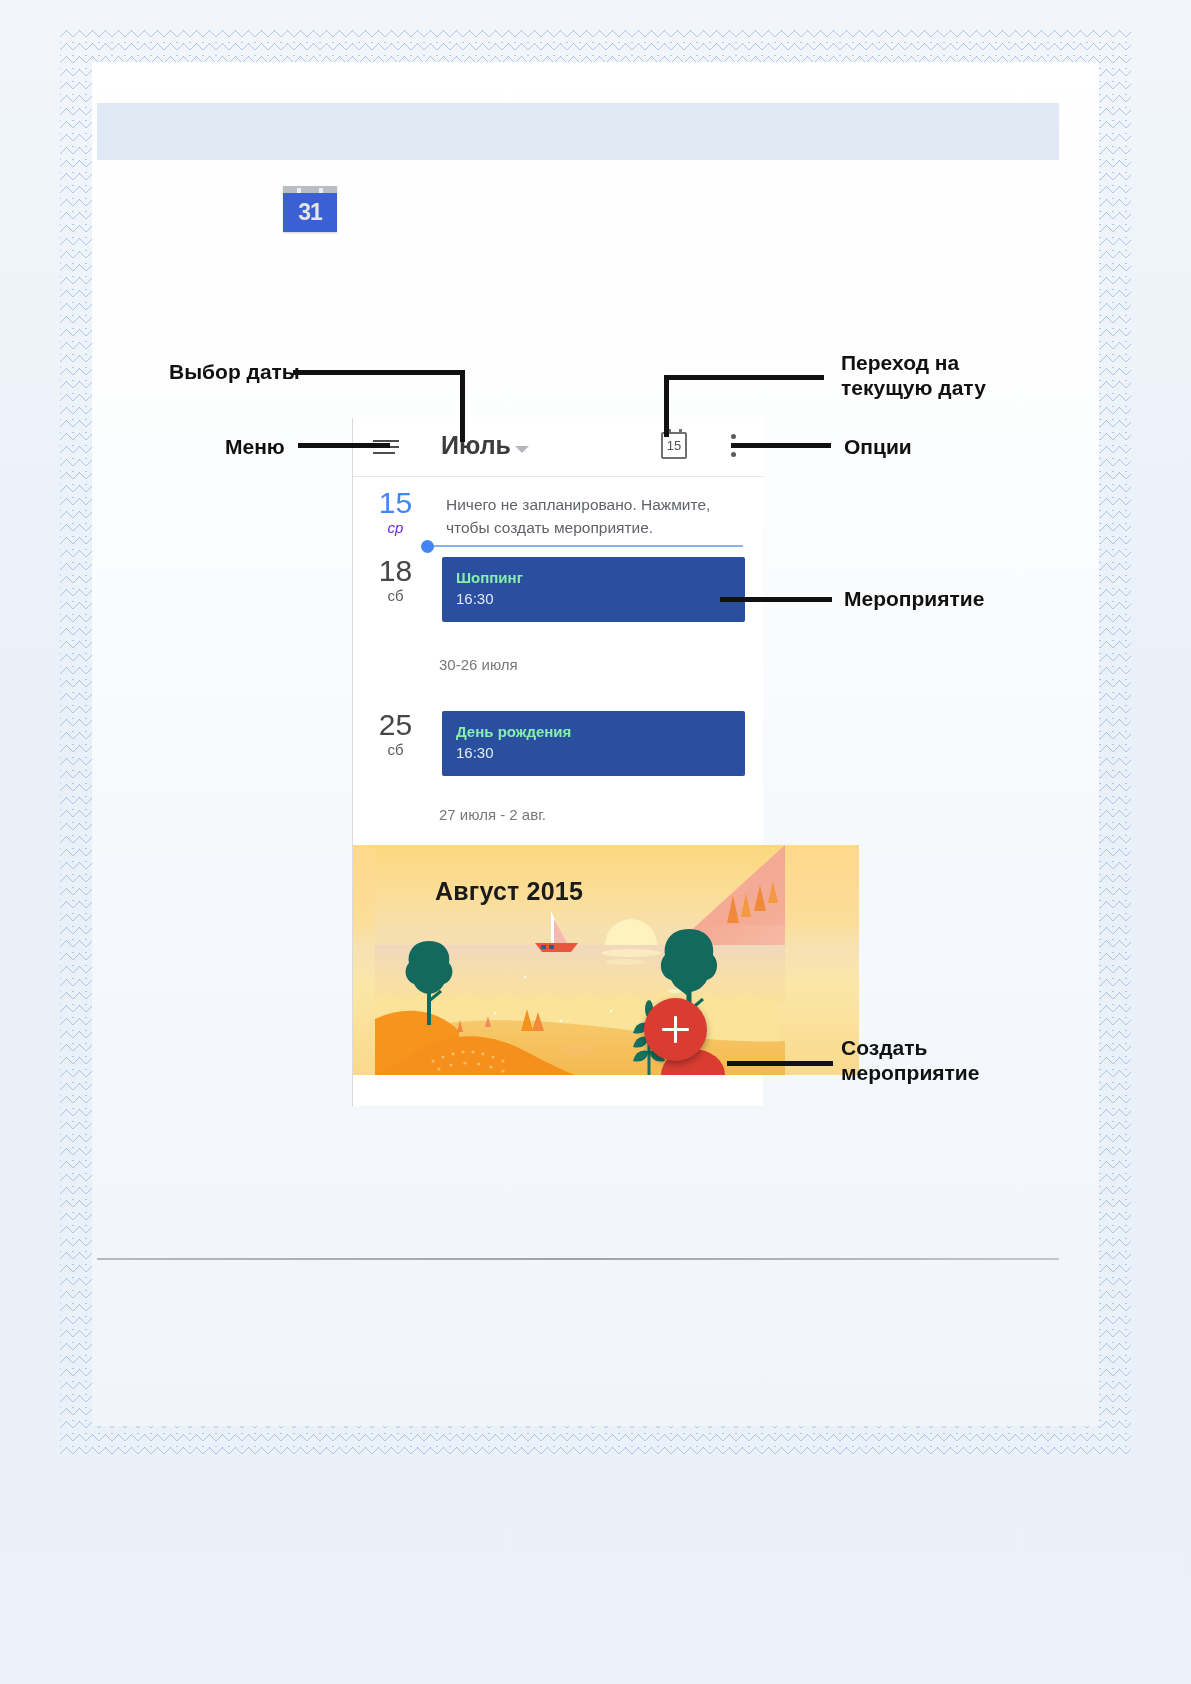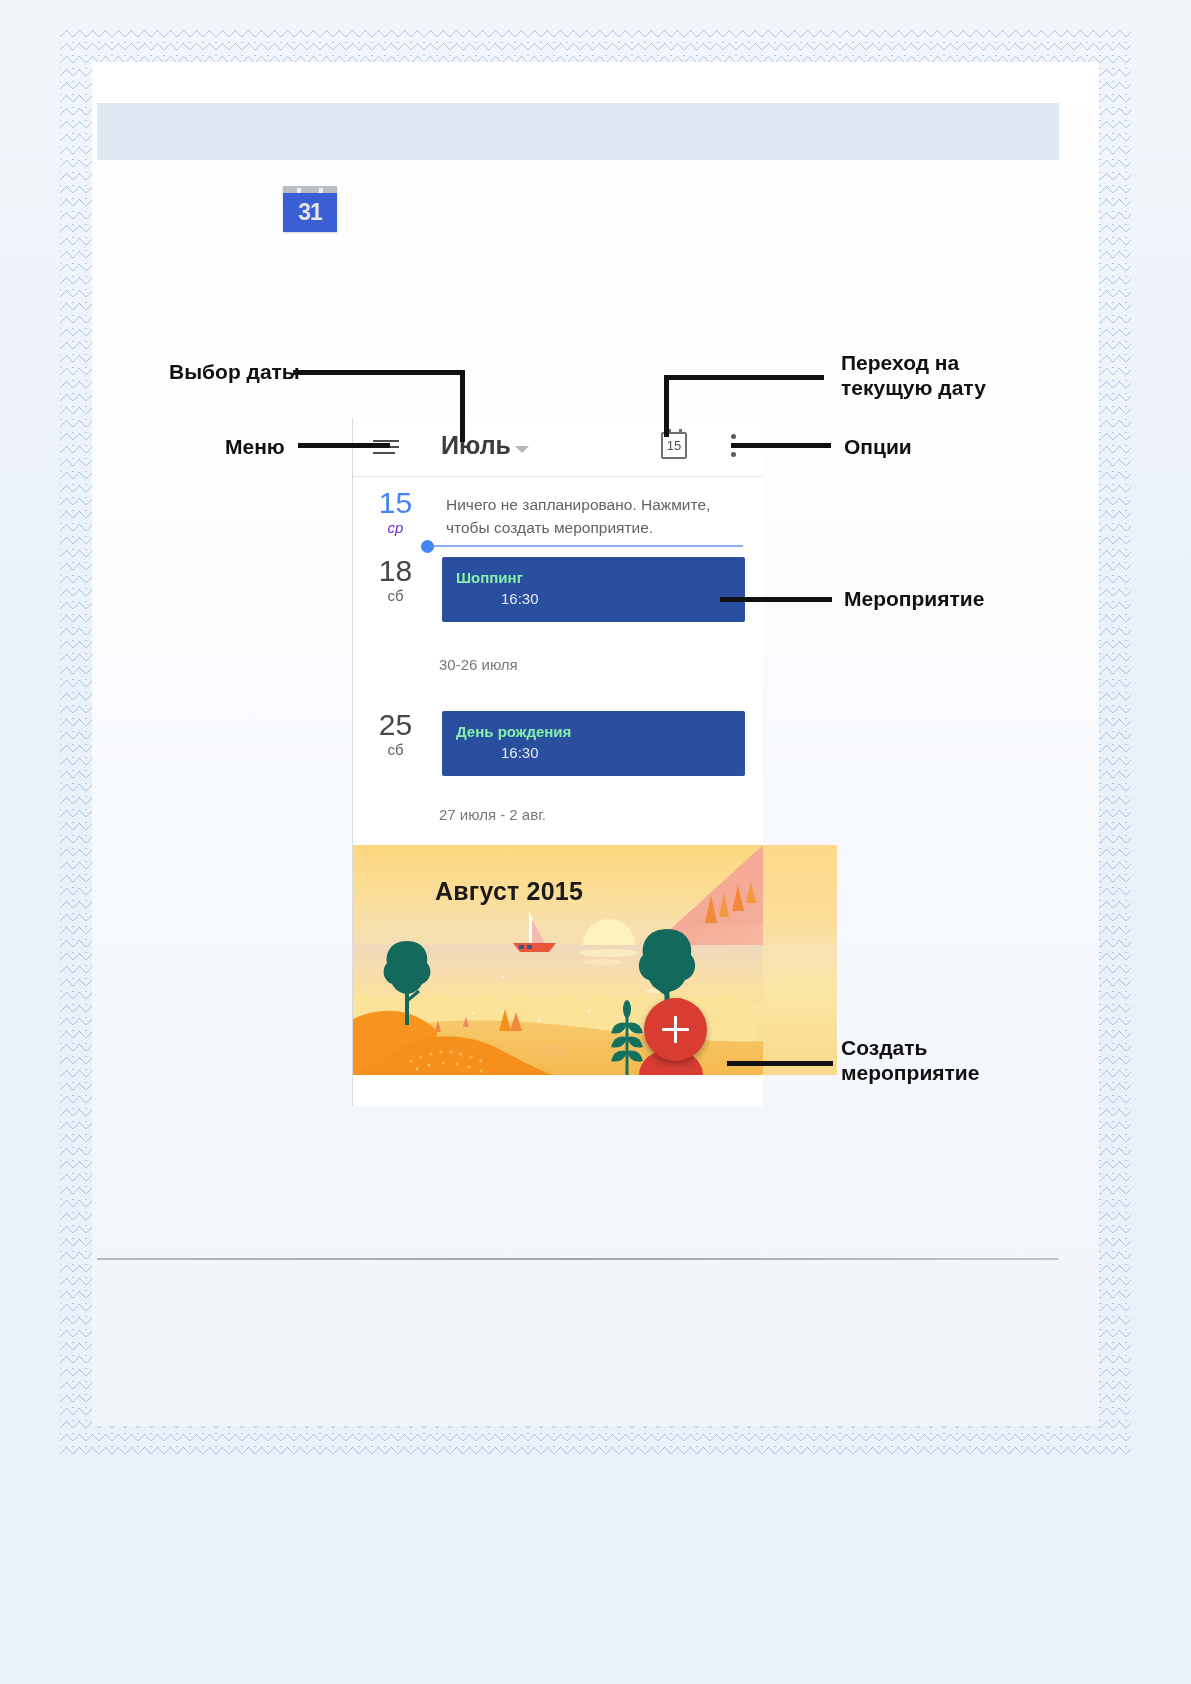--- a/index.html
+++ b/index.html
@@ -110,30 +110,31 @@
   }
   #today-dot{
     position:absolute;left:68px;top:63px;width:13px;height:13px;border-radius:50%;
     background:#4285f4;
   }
   .event{
     margin:8px 18px 8px 4px;background:#2a4f9e;border-radius:2px;
     padding:11px 14px 13px 14px;cursor:pointer;
   }
   .event .etitle{color:#86efac;font-size:15px;font-weight:bold;line-height:20px;}
-  .event .etime{color:#e4e9f5;font-size:15px;line-height:21px;margin-left:45px;}
+  .event .etime{color:#e4e9f5;font-size:15px;line-height:21px;}
   .week-label{
     font-size:15px;color:#75787c;padding:26px 0 26px 86px;
   }
   .week-label.second{padding:22px 0 22px 86px;}
 
   
   #august{
     position:relative;width:484px;height:230px;overflow:hidden;
     background:linear-gradient(180deg,#ffd88a 0%,#fbdd9a 34%,#f6e2b3 46%,#fbe6a6 62%,#f9d98c 100%);
+    padding-left:22px;
   }
   #august svg{display:block;}
   #aug-title{
     position:absolute;left:82px;top:32px;font-size:25px;font-weight:bold;color:#1b1b1b;
     letter-spacing:.2px;
   }
   #fab{
     position:absolute;left:291px;top:153px;width:63px;height:63px;border-radius:50%;
     background:#d93d32;box-shadow:0 3px 7px rgba(0,0,0,.33);cursor:pointer;z-index:5;
   }

